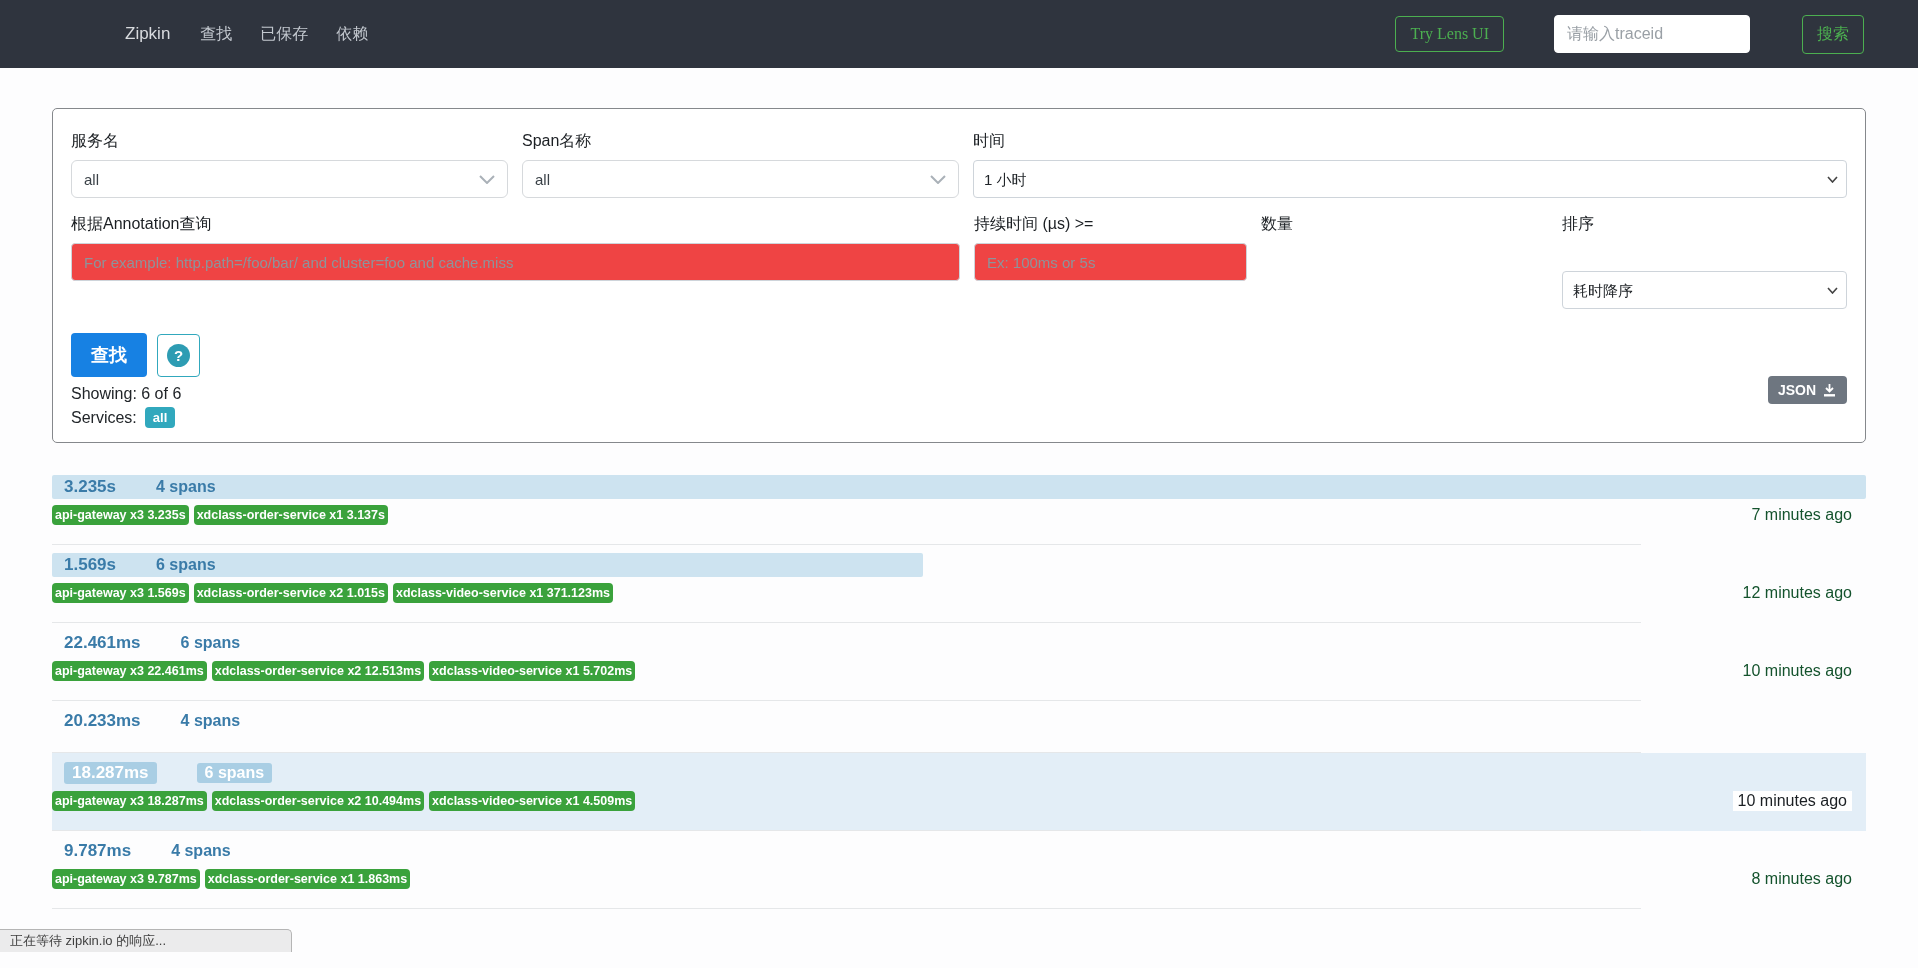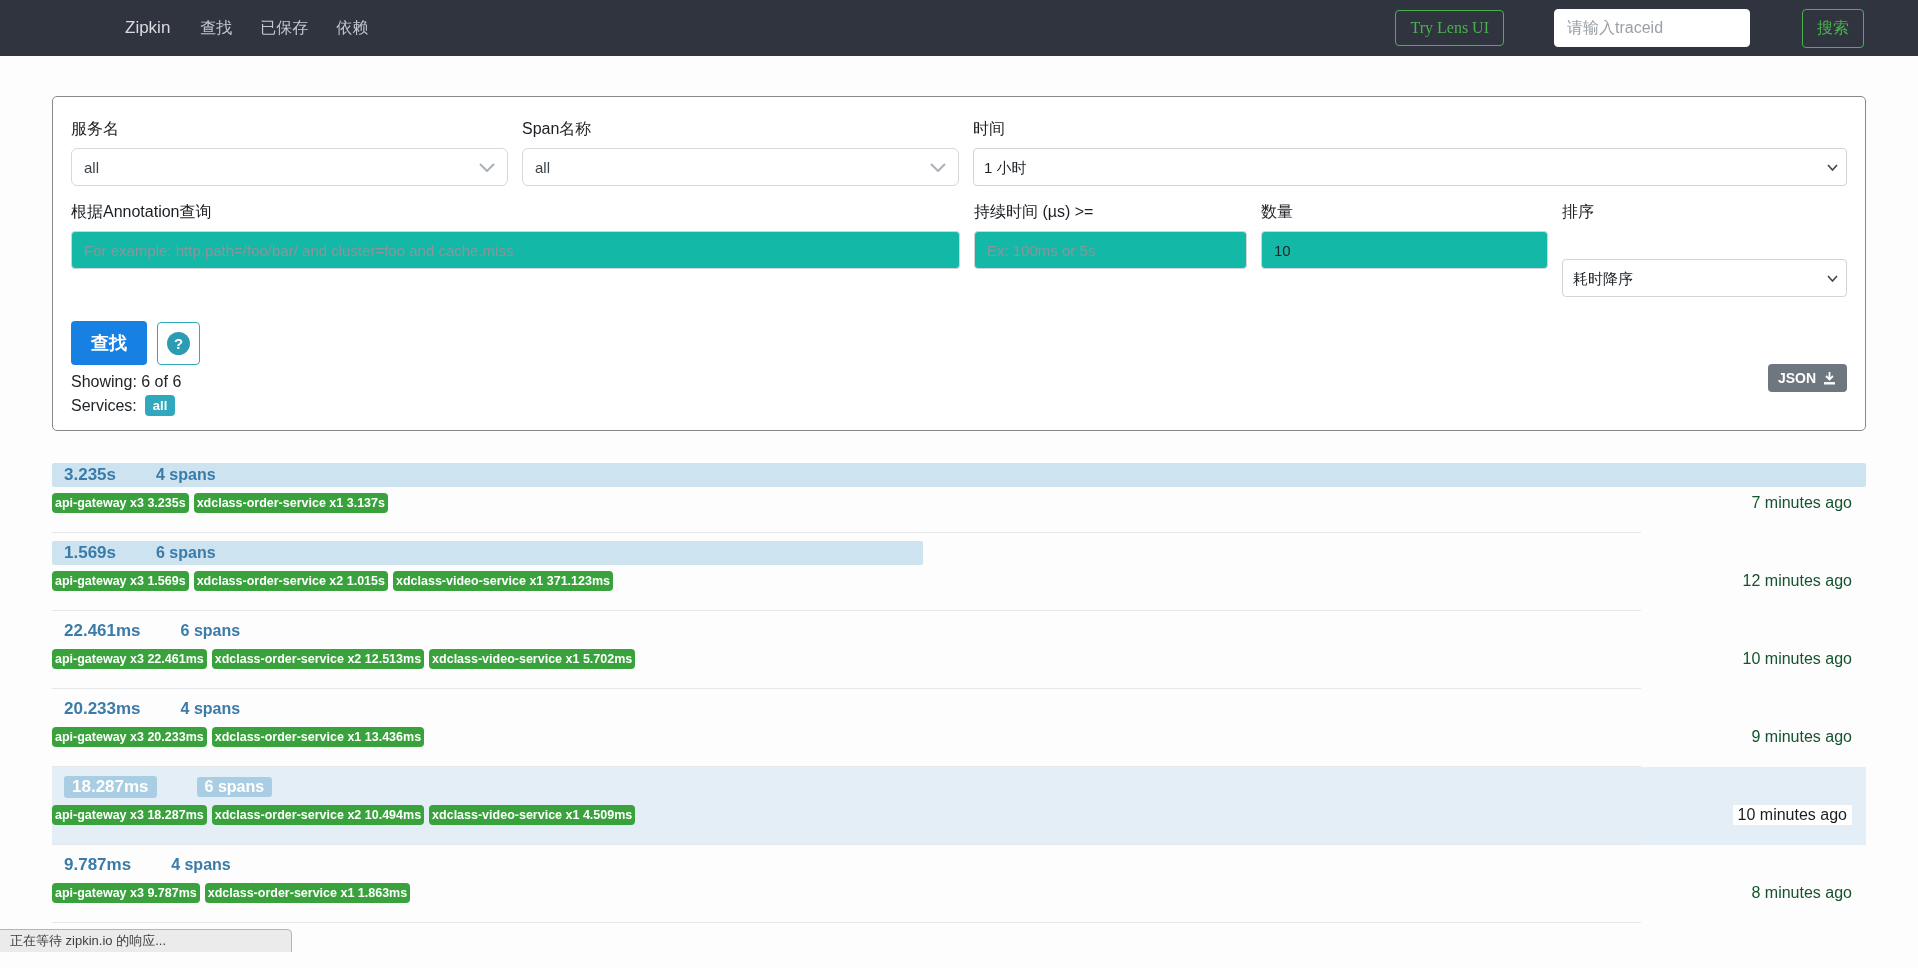--- a/index.html
+++ b/index.html
@@ -3,21 +3,21 @@
 <meta charset="utf-8">
 <style>
   * { margin:0; padding:0; box-sizing:border-box; }
   html,body { width:1918px; height:968px; }
   body {
     font-family:"Liberation Sans","DejaVu Sans",sans-serif;
     background:#fdfdfe; color:#212529; position:relative; overflow:hidden;
   }
   
   .navbar {
-    height:56px; background:var(--navbar-bg,#2f343e);
+    height:68px; background:var(--navbar-bg,#2f343e);
     display:flex; align-items:center; padding:0 54px 0 125px;
   }
   .brand { color:#d9dbdf; font-size:17px; text-decoration:none; margin-right:30px; cursor:pointer; }
   .nav-items { display:flex; gap:28px; }
   .nav-item { color:#c3c8cf; font-size:16px; text-decoration:none; cursor:pointer; }
   .nav-right { margin-left:auto; display:flex; align-items:center; gap:12px; }
   .btn-outline-green {
     background:transparent; border:1px solid var(--accent-green,#4caf50);
     color:var(--accent-green,#4caf50); font-size:16px; padding:8px 14px;
     border-radius:4px; cursor:pointer; font-family:Liberation Serif, serif;margin-left:40px;
@@ -51,21 +51,21 @@
   }
   .combo .chev { position:absolute; right:12px; top:14px; }
   .selwrap { position:relative; height:38px; }
   .selwrap select {
     width:100%; height:38px; border:1px solid #ced4da; border-radius:4px;
     background:#fff; font-size:15px; color:#212529; padding:0 26px 0 10px;
     -webkit-appearance:none; appearance:none; cursor:pointer; font-family:inherit;
   }
   .selwrap .chev-s { position:absolute; right:9px; top:16px; pointer-events:none; }
   .text-input {
-    height:38px; border:1px solid #ced4da; border-radius:4px; background:#14b8a6;
+    height:38px; border:1px solid #ced4da; border-radius:4px; background:#ef4444;
     font-size:15px; color:#212529; padding:0 12px; outline:none; font-family:inherit;
   }
   .text-input::placeholder { color:#8d949b; }
   .find-row { margin-top:24px; display:flex; align-items:center; gap:10px; }
   .btn-find {
     background:var(--accent-blue,#1781e3); color:#fff; border:none; border-radius:4px;
     font-size:18px; font-weight:bold; padding:10px 20px; cursor:pointer; font-family:inherit;
   }
   .btn-help {
     width:43px; height:43px; background:#fff; border:1px solid var(--teal,#31a8bd);
@@ -177,21 +177,20 @@
     <div class="fgroup w-annotation">
       <label>根据Annotation查询</label>
       <input class="text-input" placeholder="For example: http.path=/foo/bar/ and cluster=foo and cache.miss" style="">
     </div>
     <div class="fgroup w-duration">
       <label>持续时间 (µs) &gt;=</label>
       <input class="text-input" placeholder="Ex: 100ms or 5s" style="">
     </div>
     <div class="fgroup w-count">
       <label>数量</label>
-      <input class="text-input" value="10" style="">
     </div>
     <div class="fgroup w-sort">
       <label>排序</label>
       <div class="selwrap">
         <select><option>耗时降序</option></select>
         <svg class="chev-s" width="11" height="7" viewBox="0 0 11 7">
             <path d="M1 1l4.5 5L10 1" fill="none" stroke="#444" stroke-width="1.6"></path>
           </svg>
       </div>
     </div>
@@ -272,27 +271,20 @@
   </div>
 
   <div class="trace">
     <div class="bar-row">
 
       <div class="bar-text">
         <span class="dur">20.233ms</span>
         <span class="spans">4 spans</span>
       </div>
     </div>
-    <div class="meta-row">
-      <div class="badges">
-          <span class="badge">api-gateway x3 20.233ms</span>
-          <span class="badge">xdclass-order-service x1 13.436ms</span>
-        </div>
-      <span class="time">9 minutes ago</span>
-    </div>
   </div>
 
   <div class="trace hover">
     <div class="bar-row">
 
       <div class="bar-text">
         <span class="dur">18.287ms</span>
         <span class="spans">6 spans</span>
       </div>
     </div>

